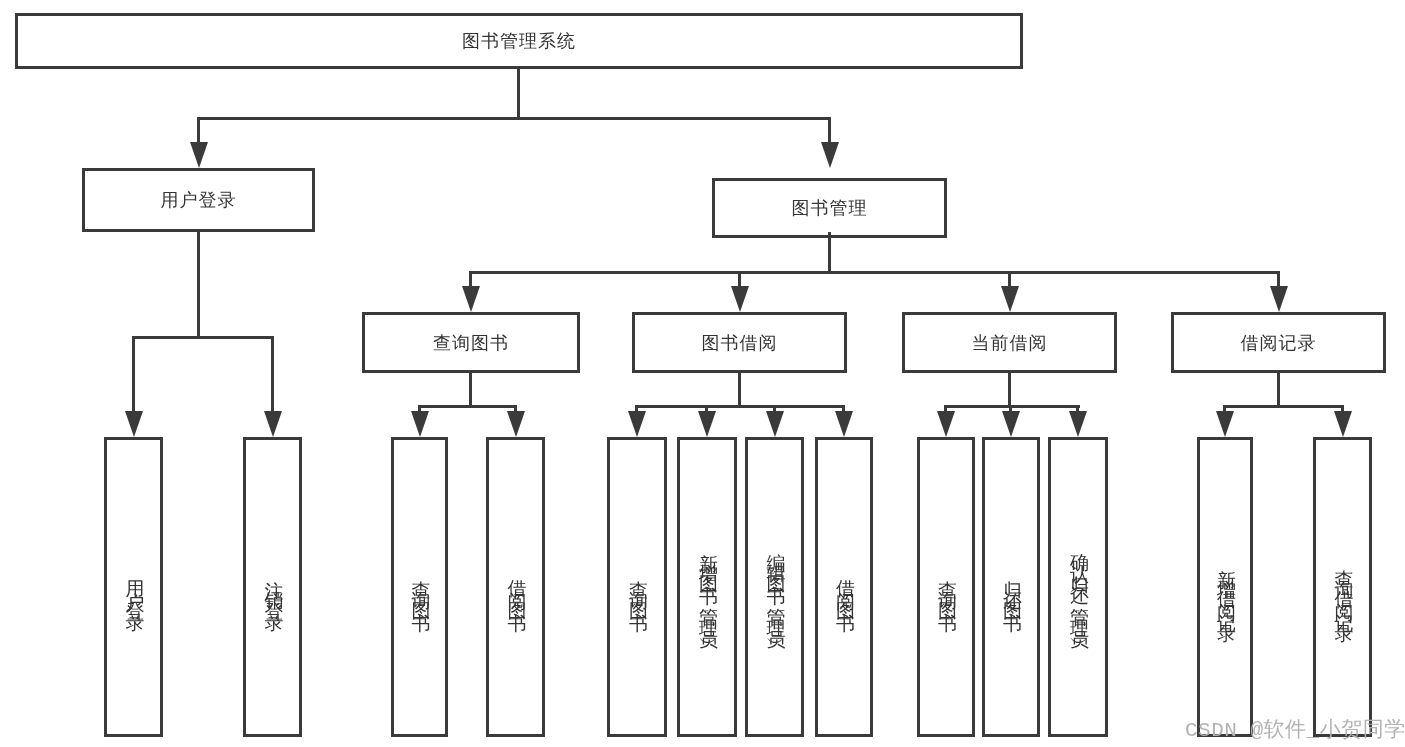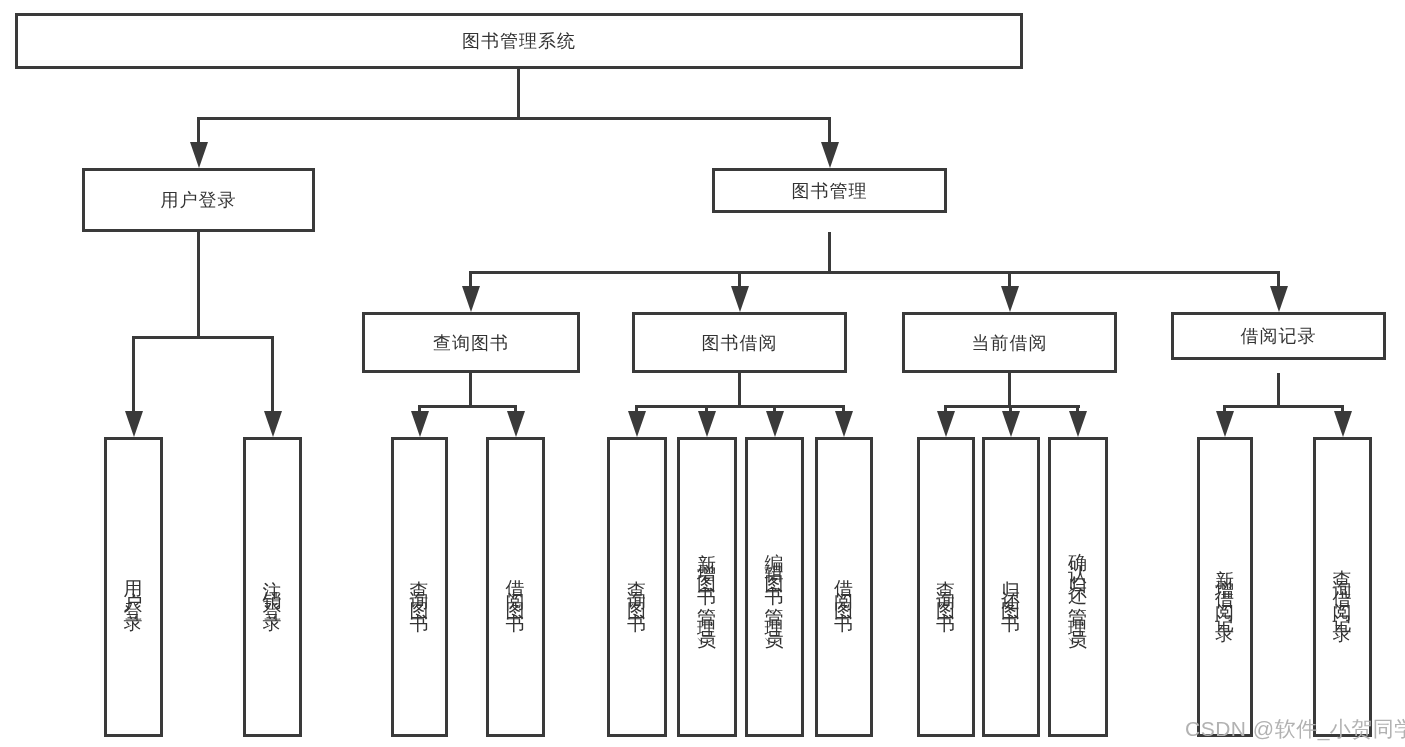--- a/index.html
+++ b/index.html
@@ -1,21 +1,21 @@
 <!DOCTYPE html>
 <html><head>
 <meta charset="utf-8">
 <style>
   html, body { margin: 0; padding: 0; background: #ffffff; }
   .stage {
     position: relative;
     width: 1405px;
     height: 747px;
     background: #ffffff;
-    font-family: Liberation Sans, sans-serif;
+    font-family: Liberation Mono, monospace;
     color: #333333;
     overflow: hidden;
   }
   .node {
     position: absolute;
     box-sizing: border-box;
     border: 3px solid #3a3a3a;
     background: #ffffff;
     display: flex;
     align-items: center;
@@ -68,21 +68,21 @@
   <div class="vl" style="left:517px;top:69px;height:48px"></div>
   <div class="hl" style="left:197px;top:117px;width:634px"></div>
   <div class="vl" style="left:197px;top:117px;height:26px"></div>
   <div class="arrow" style="left:190px;top:142px"></div>
   <div class="vl" style="left:828px;top:117px;height:26px"></div>
   <div class="arrow" style="left:821px;top:142px"></div>
 
   <div class="node" style="left:82px;top:168px;width:233px;height:64px">
     <span class="ht">用户登录</span>
   </div>
-  <div class="node" style="left:712px;top:168px;width:235px;height:45px">
+  <div class="node" style="left:712px;top:178px;width:235px;height:60px">
     <span class="ht">图书管理</span>
   </div>
 
   <div class="vl" style="left:197px;top:232px;height:104px"></div>
   <div class="hl" style="left:132px;top:336px;width:142px"></div>
   <div class="vl" style="left:132px;top:336px;height:75px"></div>
   <div class="arrow" style="left:125px;top:411px"></div>
   <div class="vl" style="left:271px;top:336px;height:75px"></div>
   <div class="arrow" style="left:264px;top:411px"></div>
 
@@ -99,21 +99,21 @@
 
   <div class="node" style="left:362px;top:312px;width:218px;height:61px">
     <span class="ht">查询图书</span>
   </div>
   <div class="node" style="left:902px;top:312px;width:215px;height:61px">
     <span class="ht">当前借阅</span>
   </div>
   <div class="node" style="left:632px;top:312px;width:215px;height:61px">
     <span class="ht">图书借阅</span>
   </div>
-  <div class="node" style="left:1171px;top:312px;width:215px;height:48px">
+  <div class="node" style="left:1171px;top:312px;width:215px;height:61px">
     <span class="ht">借阅记录</span>
   </div>
 
   <div class="vl" style="left:469px;top:373px;height:32px"></div>
   <div class="hl" style="left:418px;top:405px;width:99px"></div>
   <div class="vl" style="left:418px;top:405px;height:8px"></div>
   <div class="arrow" style="left:411px;top:411px"></div>
   <div class="vl" style="left:514px;top:405px;height:8px"></div>
   <div class="arrow" style="left:507px;top:411px"></div>
 

